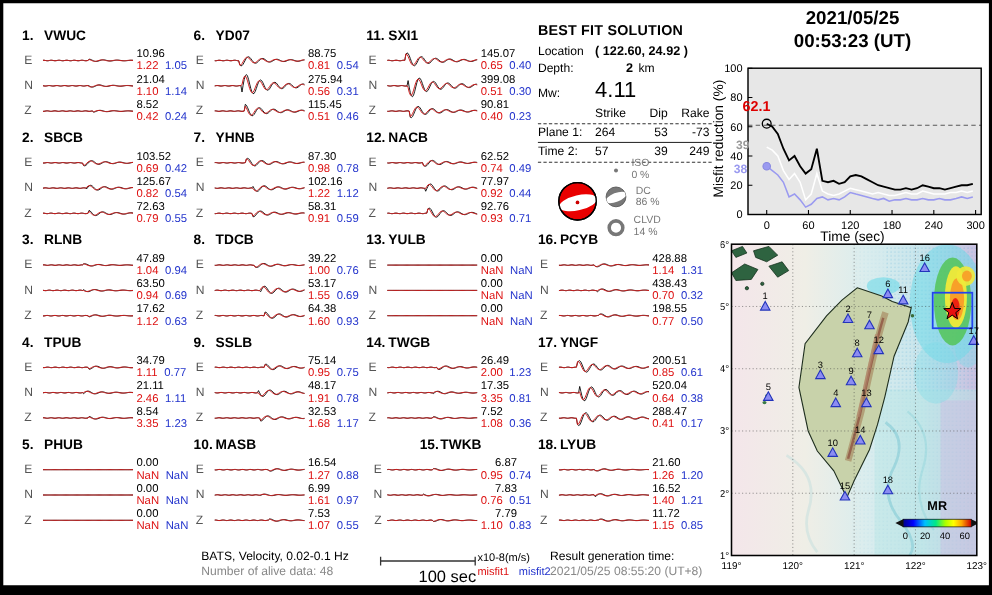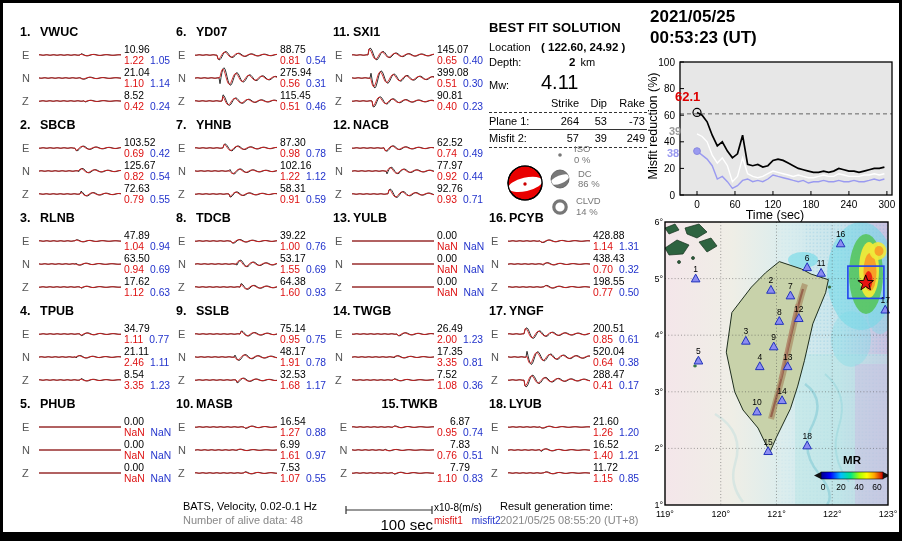--- a/index.html
+++ b/index.html
@@ -20,27 +20,27 @@
 .m2{color:#2233cc;margin-left:6px}
 
 .bestfit{position:absolute;left:486px;top:17px;width:158px;height:192px;font-size:11px}
 .bf-title{font-size:13px;font-weight:bold;letter-spacing:.2px;margin-bottom:6px}
 .bf-row{display:flex;align-items:baseline;margin:3px 0}
 .bf-lab{width:52px}
 .bf-val{font-weight:bold;font-size:11.5px}
 .mwv{font-weight:normal;font-size:20px;margin-left:14px}
 .bf-table{margin-top:2px;font-size:11px}
 .tr4{display:flex}
-.c0{width:52px}.c1{width:38px;text-align:right}.c2{width:28px;text-align:right}.c3{width:38px;text-align:right}
+.c0{width:52px}.c1{width:38px;}.c2{width:28px;text-align:right}.c3{width:38px;text-align:right}
 .rule-d{border-top:1.4px dashed #333;margin:3px 0 2px 0}
 .rule-s{border-top:1px solid #333;margin:2px 0}
 .mech{position:absolute;display:flex;align-items:center}
 .mech-txt{font-size:9.5px;color:#777;line-height:10.5px;margin-left:7px}
 
-.datetitle{position:absolute;left:647px;top:3px;width:250px;
+.datetitle{position:absolute;left:647px;top:3px;width:250px;text-align:center;
   font-size:17px;font-weight:bold;line-height:21px}
 .ylab{position:absolute;left:560px;top:116px;width:180px;text-align:center;
   font-size:12.5px;transform:rotate(-90deg)}
 .xlab{position:absolute;left:647px;top:205px;width:250px;text-align:center;font-size:12.5px}
 #misfit{position:absolute;left:644px;top:52px}
 
 #map{position:absolute;left:652px;top:211px}
 
 .f-bats{position:absolute;left:180px;top:497px;font-size:11px;line-height:13.5px}
 .gray{color:#888}
@@ -729,21 +729,21 @@
       </div>
       <div class="rule-d"></div>
       <div class="tr4">
         <span class="c0">Plane 1:</span>
         <span class="c1">264</span>
         <span class="c2">53</span>
         <span class="c3">-73</span>
       </div>
       <div class="rule-s"></div>
       <div class="tr4">
-        <span class="c0">Misfit 2:</span>
+        <span class="c0">Time 2:</span>
         <span class="c1">57</span>
         <span class="c2">39</span>
         <span class="c3">249</span>
       </div>
       <div class="rule-d"></div>
     </div>
 
     <svg width="46" height="46" style="position:absolute;left:13px;top:140px">
       <defs>
           <clipPath id="bb">

